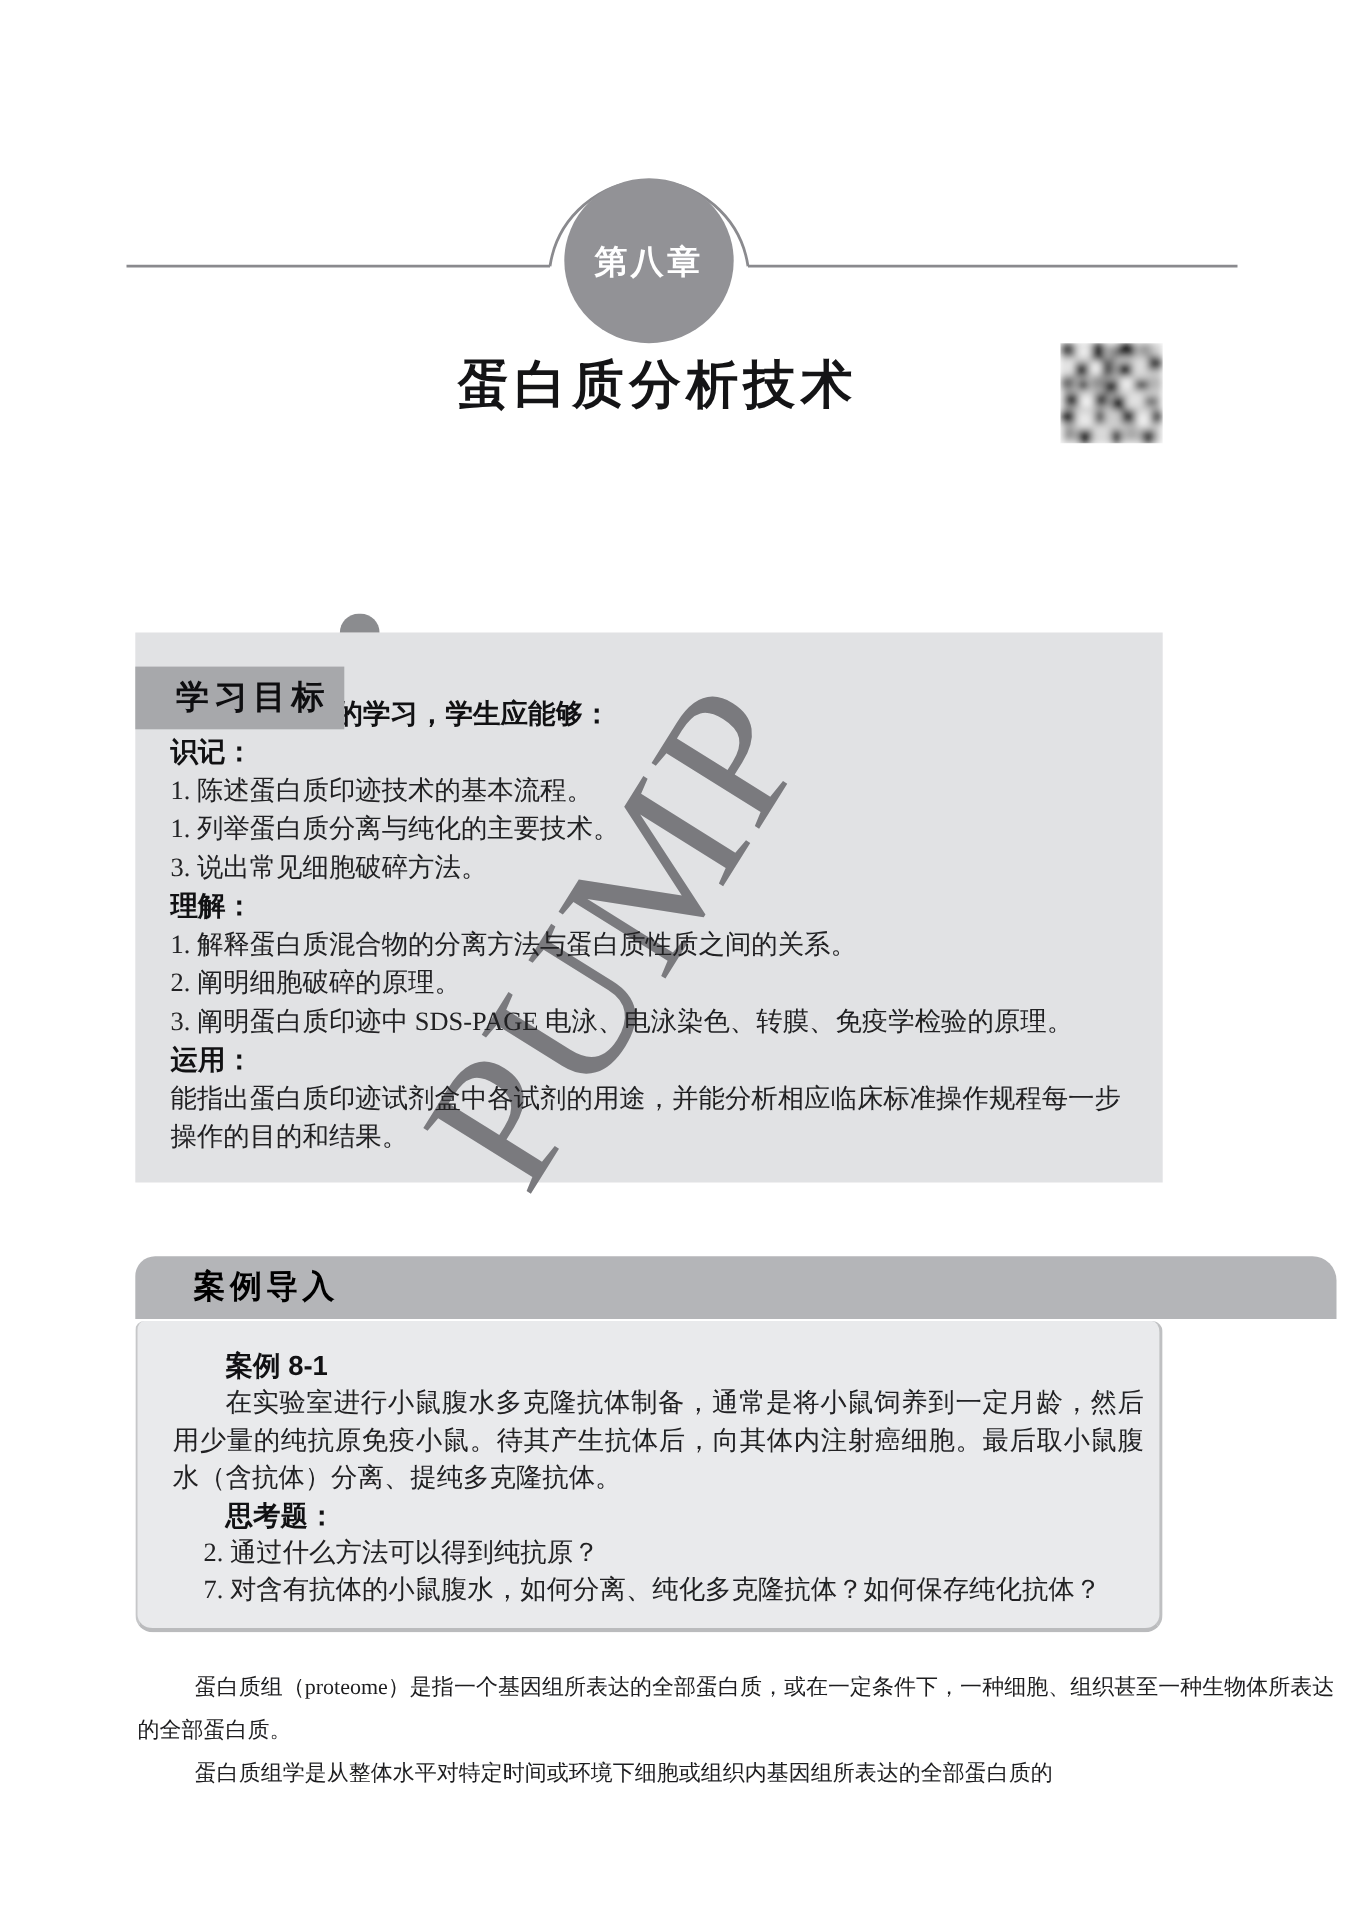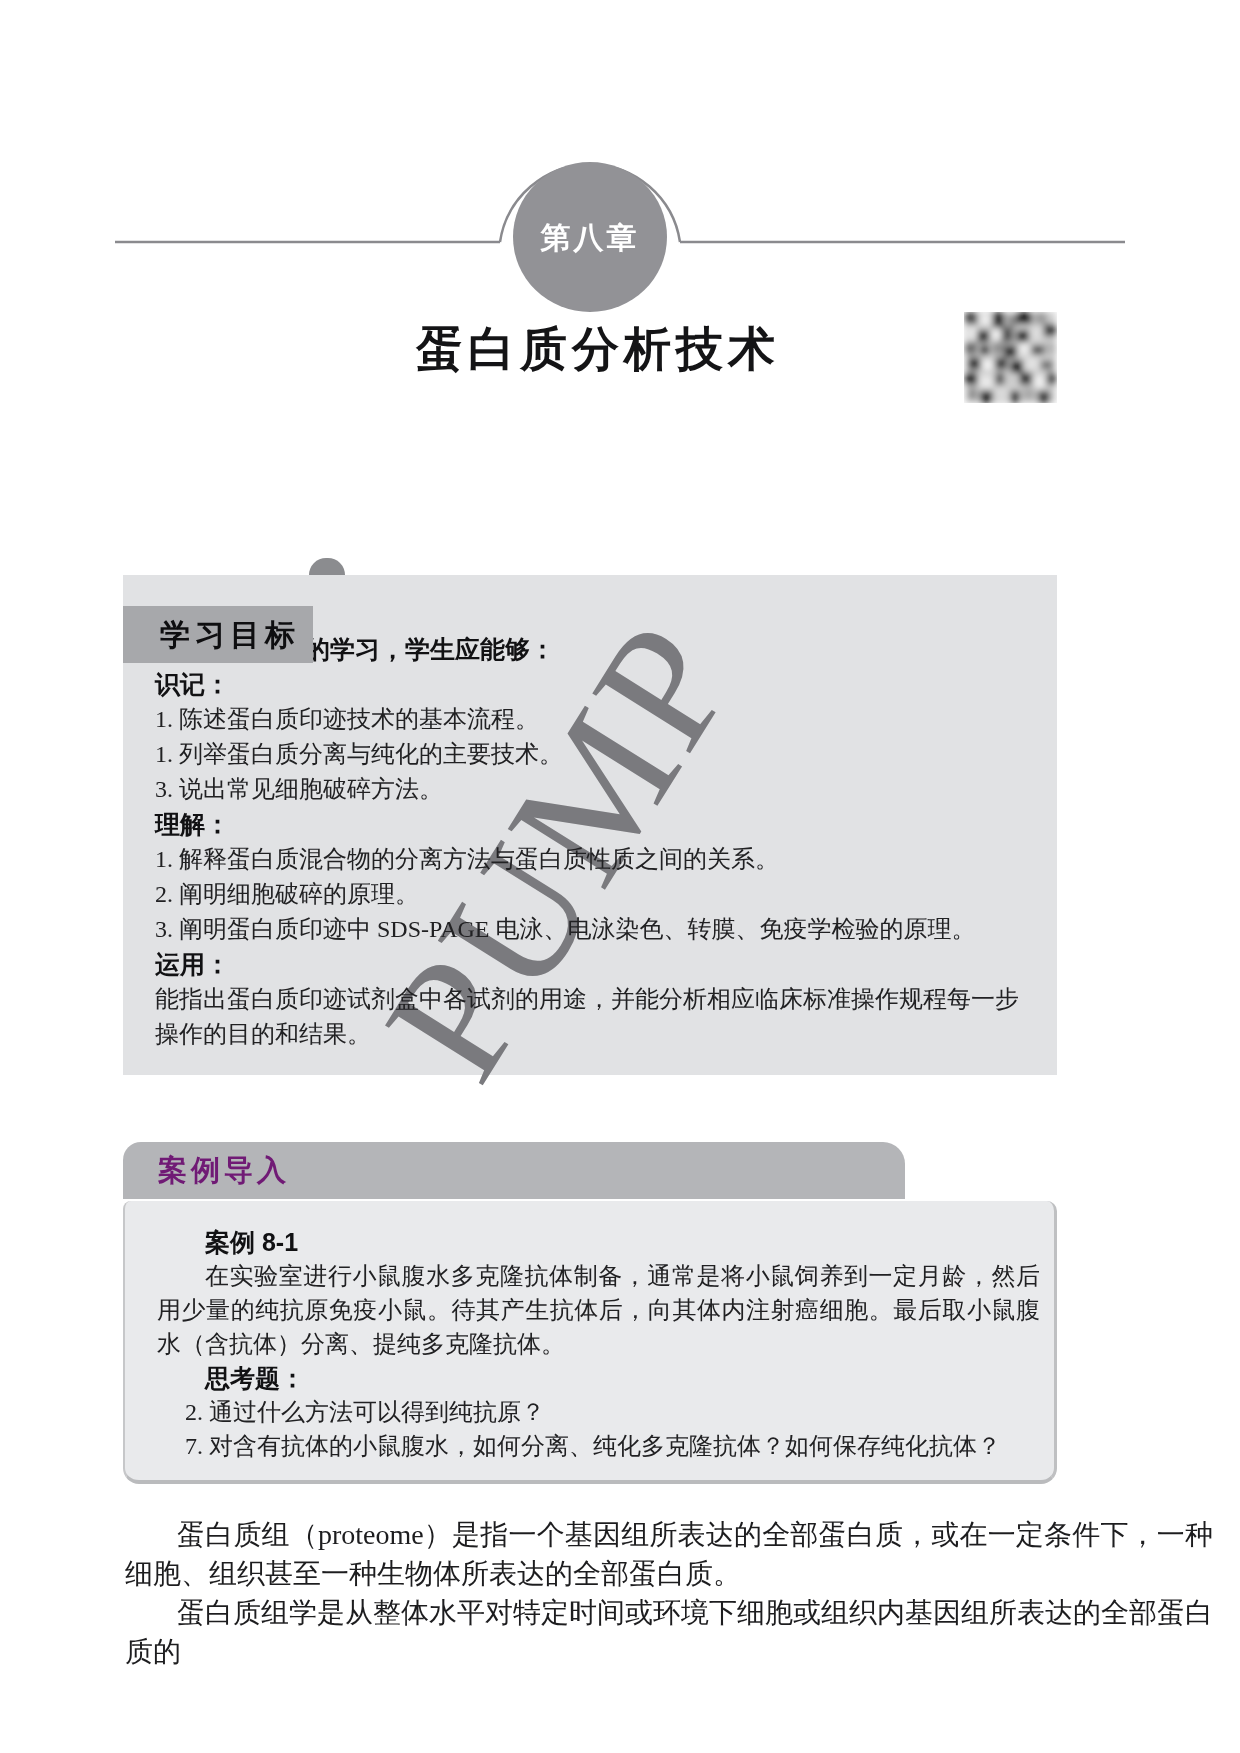--- a/index.html
+++ b/index.html
@@ -30,39 +30,39 @@
   .watermark{
     position:absolute;left:300px;top:560px;width:520px;height:580px;z-index:1;
     display:flex;align-items:center;justify-content:center;pointer-events:none;
   }
   .watermark span{
     transform:rotate(-58deg);font-family:"Liberation Serif",serif;
     font-size:175px;letter-spacing:4px;color:#7a7a7e;font-weight:400;
   }
   
   .case-header{
-    position:absolute;left:123px;top:1142px;width:782px;height:57px;background:#b4b5b8;
+    position:absolute;left:123px;top:1142px;width:1092px;height:57px;background:#b4b5b8;
     border-radius:18px 22px 0 0;z-index:2;
     font-family:"Liberation Sans",sans-serif;font-weight:700;font-size:29px;
-    letter-spacing:4px;line-height:57px;padding-left:35px;box-sizing:border-box;color:#701a75;
+    letter-spacing:4px;line-height:57px;padding-left:53px;box-sizing:border-box;color:#000000;
   }
   .case-box{
     position:absolute;left:123px;top:1201px;width:934px;height:283px;background:#e9eaec;
     border-left:2px solid #c6c7c9;border-right:3px solid #bfc0c2;border-bottom:4px solid #babbbd;
     border-radius:8px 10px 16px 16px;box-sizing:border-box;z-index:2;
     padding:24px 14px 0 32px;
   }
   .case-title{font-family:"Liberation Sans",sans-serif;font-weight:700;font-size:25px;line-height:34px;text-indent:48px;color:#111113;}
   .case-body{font-size:24px;line-height:34px;text-align:justify;text-indent:48px;color:#212123;margin:0;}
   .case-qlabel{font-family:"Liberation Sans",sans-serif;font-weight:700;font-size:25px;line-height:34px;text-indent:48px;color:#111113;}
   .case-q{font-size:24px;line-height:34px;text-indent:28px;color:#212123;}
   
   .body-text{position:absolute;left:125px;top:1515px;width:1088px;z-index:2;}
   .body-text p{
-    margin:0;font-size:28px;line-height:39px;text-align:justify;
+    margin:0;font-size:20px;line-height:39px;text-align:justify;
     text-indent:52px;color:#1d1d1f;
   }
 </style>
 </head>
 <body>
 
 <div class="page">
 
   <svg class="chapter-svg" viewBox="0 0 1240 220">
     <line x1="115" y1="102" x2="500" y2="102" stroke="#8a8a8e" stroke-width="2.5"></line>

